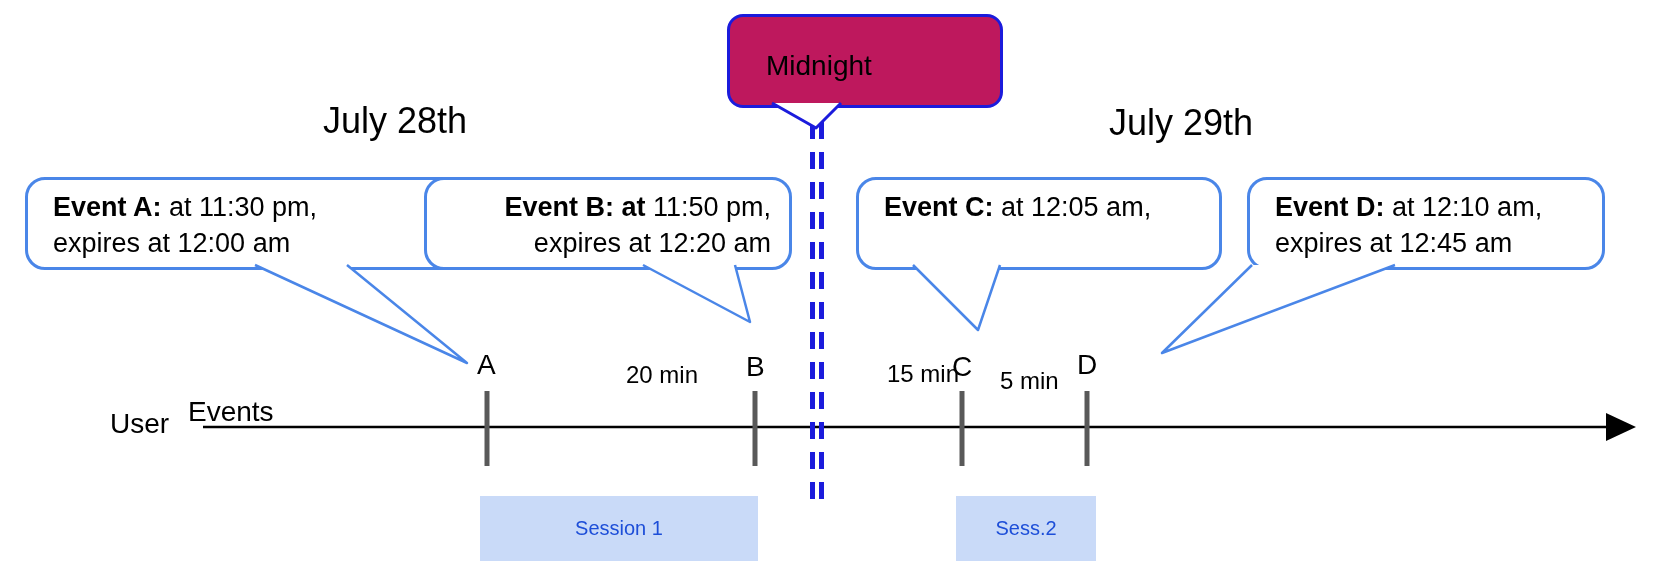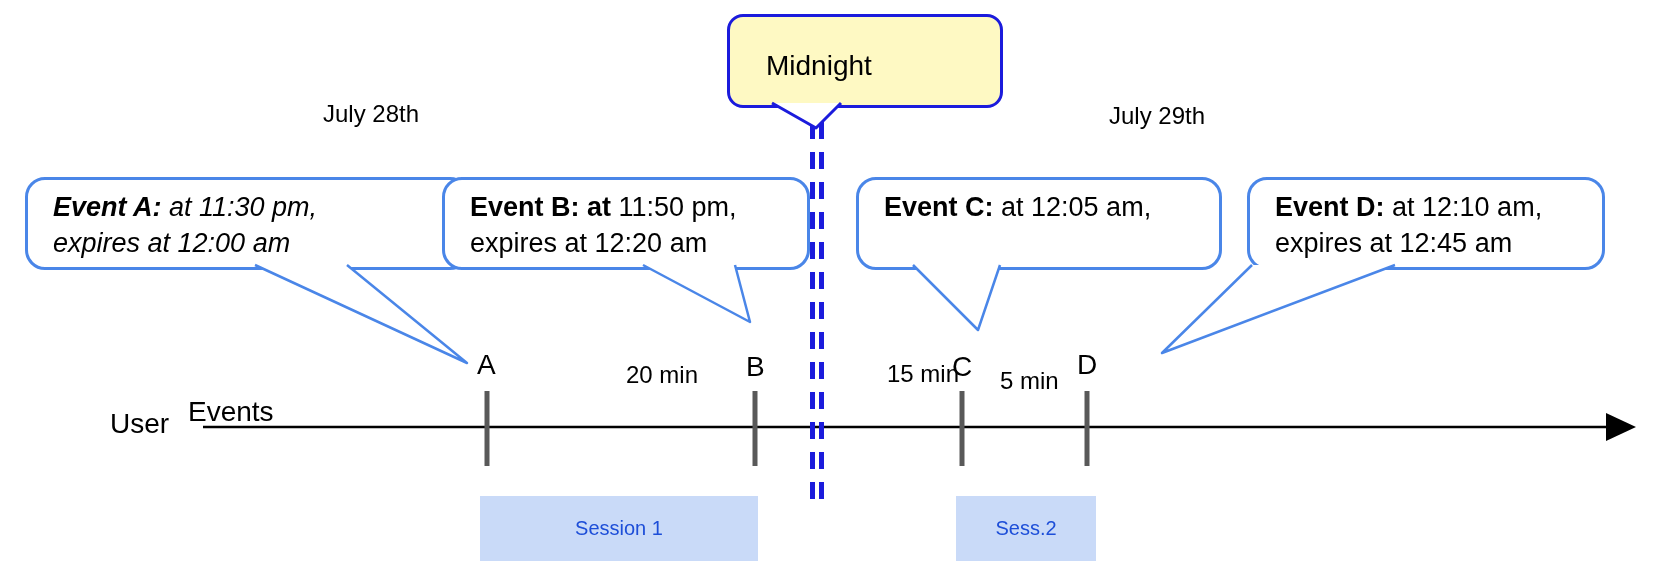--- a/index.html
+++ b/index.html
@@ -21,43 +21,43 @@
     border: 3px solid #4a86e8;
     border-radius: 20px;
     z-index: 2;
     padding: 9px 18px 0 25px;
     font-size: 27px;
     line-height: 36px;
     color: #000;
   }
   .bubble .b { font-weight: bold; }
 
-  .bubble-a { left: 25px;  top: 177px; width: 445px; height: 93px; font-style: italic; }
-  .bubble-b { left: 442px; top: 177px; width: 368px; height: 93px; }
+  .bubble-a { left: 25px;  top: 177px; width: 445px; height: 93px; }
+  .bubble-b { left: 424px; top: 177px; width: 368px; height: 93px; text-align: right; }
   .bubble-c { left: 856px; top: 177px; width: 366px; height: 93px; }
   .bubble-d { left: 1247px;top: 177px; width: 358px; height: 93px; }
 
   .bubble-midnight {
     position: absolute;
     left: 727px; top: 14px; width: 276px; height: 94px;
-    background: #fef9c3;
+    background: #be185d;
     border: 3px solid #1b1bdc;
     border-radius: 16px;
     z-index: 2;
     display: flex;
     align-items: center;
     padding-left: 36px;
     padding-top: 10px;
     font-size: 28px;
     color: #000;
   }
 
   
   .lbl { position: absolute; z-index: 1; white-space: nowrap; color: #000; }
-  .date-label   { font-size: 24px; }
+  .date-label   { font-size: 36px; }
   .july28       { left: 323px; top: 100px; }
   .july29       { left: 1100px; top: 102px; margin-left: 9px; }
   .events-label { left: 188px; top: 352px; font-size: 28px; margin-top: 44px; }
   .user-label   { left: 110px; top: 408px; font-size: 28px; }
   .tick-label   { font-size: 28px; }
   .tick-a-lbl   { left: 477px;  top: 349px; }
   .tick-b-lbl   { left: 746px;  top: 351px; }
   .tick-c-lbl   { left: 952px;  top: 351px; }
   .tick-d-lbl   { left: 1077px; top: 349px; }
   .interval-label { font-size: 24px; }

